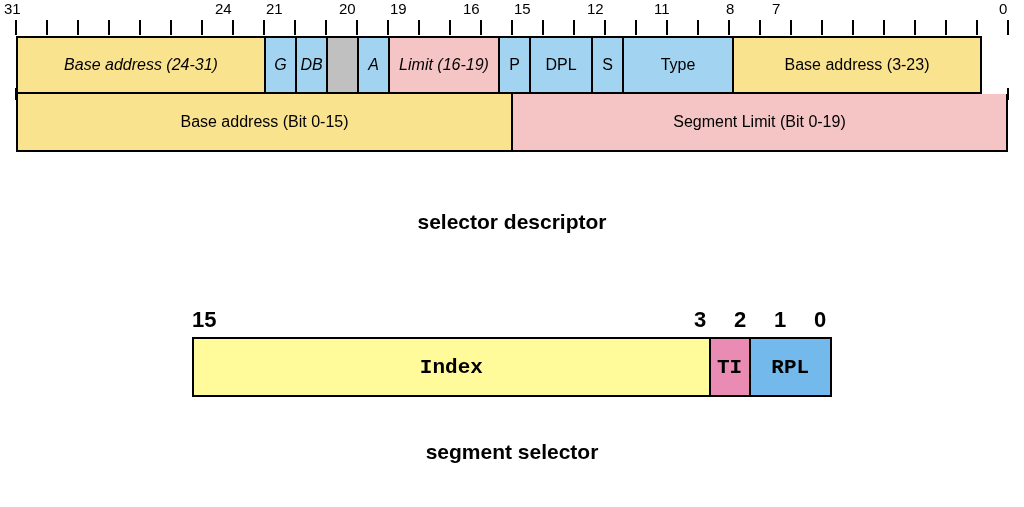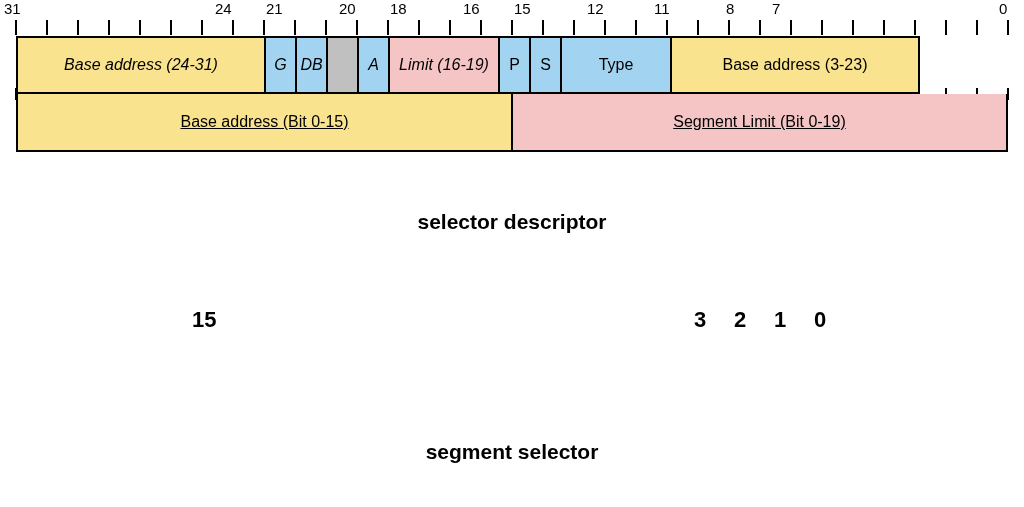--- a/index.html
+++ b/index.html
@@ -8,21 +8,21 @@
   .wrap { position:relative; width:1024px; height:507px; }
 
   
   .desc { position:absolute; left:16px; top:36px; width:992px; }
   .row { display:flex; height:58px; border-left:2px solid #000; box-sizing:border-box; }
   .row > div { height:100%; border-top:2px solid #000; border-bottom:2px solid #000; border-right:2px solid #000;
                box-sizing:border-box; display:flex; align-items:center; justify-content:center; font-size:16px; }
   .row.b > div { border-top:none; }
   .it { font-style:italic; }
   .bw1 { width:31px; } 
-  .bw4 { width:110px;} .bw8 { width:248px;} .bw16{width:496px;text-decoration:underline;} .bw2{width:62px;}
+  .bw4 { width:110px;} .bw8 { width:248px;} .bw16{width:496px;} .bw2{width:62px;}
 
   .ruler-top { position:absolute; left:16px; top:20px; width:992px; height:16px; }
   .tick { position:absolute; top:0; width:2px; height:15px; background:#000; }
   .ruler-mid { position:absolute; left:16px; top:88px; width:992px; height:12px; pointer-events:none; }
   .tick-m { position:absolute; top:0; width:2px; height:12px; background:#000; }
   .numlbl { position:absolute; top:0; font-size:15px; }
 
   .cap { position:absolute; width:1024px; text-align:center; font-weight:700; font-size:21px; }
 
   
@@ -38,21 +38,21 @@
   .selnum { position:absolute; top:307px; font-weight:700; font-size:22px; }
 </style>
 </head>
 <body>
 <div class="wrap">
 
 <div class="numlbl" style="left:4px;top:0">31</div>
 <div class="numlbl" style="left:215px;top:0">24</div>
 <div class="numlbl" style="left:266px;top:0">21</div>
 <div class="numlbl" style="left:339px;top:0">20</div>
-<div class="numlbl" style="left:390px;top:0">18</div>
+<div class="numlbl" style="left:390px;top:0">19</div>
 <div class="numlbl" style="left:463px;top:0">16</div>
 <div class="numlbl" style="left:514px;top:0">15</div>
 <div class="numlbl" style="left:587px;top:0">12</div>
 <div class="numlbl" style="left:654px;top:0">11</div>
 <div class="numlbl" style="left:726px;top:0">8</div>
 <div class="numlbl" style="left:772px;top:0">7</div>
 <div class="numlbl" style="left:999px;top:0">0</div>
 
 <div class="ruler-top">
       <div class="tick" style="left: -1px;"></div>
@@ -128,34 +128,40 @@
 
 <div class="desc">
   <div class="row">
     <div class="bw8 it" style="background:var(--yellow)">Base address (24-31)</div>
     <div class="bw1 it" style="background:var(--blue)">G</div>
     <div class="bw1 it" style="background:var(--blue)">DB</div>
     <div class="bw1" style="background:var(--gray)"></div>
     <div class="bw1 it" style="background:var(--blue)">A</div>
     <div class="bw4 it" style="background:var(--pink)">Limit (16-19)</div>
     <div class="bw1" style="background:var(--blue)">P</div>
+    <div class="bw2" style="background:var(--blue)">DPL</div>
     <div class="bw1" style="background:var(--blue)">S</div>
     <div class="bw4" style="background:var(--blue)">Type</div>
     <div class="bw8" style="background:var(--yellow)">Base address (3-23)</div>
   </div>
   <div class="row b">
     <div class="bw16" style="background:var(--yellow)">Base address (Bit 0-15)</div>
     <div class="bw16" style="background:var(--pink)">Segment Limit (Bit 0-19)</div>
   </div>
 </div>
 
 <div class="cap" style="top:210px">selector descriptor</div>
 
 <div class="selnum" style="left:192px">15</div>
 <div class="selnum" style="left:694px">3</div>
 <div class="selnum" style="left:734px">2</div>
 <div class="selnum" style="left:774px">1</div>
 <div class="selnum" style="left:814px">0</div>
 
+<div class="sel">
+  <div class="sel-index">Index</div>
+  <div class="sel-ti">TI</div>
+  <div class="sel-rpl">RPL</div>
+</div>
 
 <div class="cap" style="top:440px">segment selector</div>
 
 </div>
 
 </body></html>

